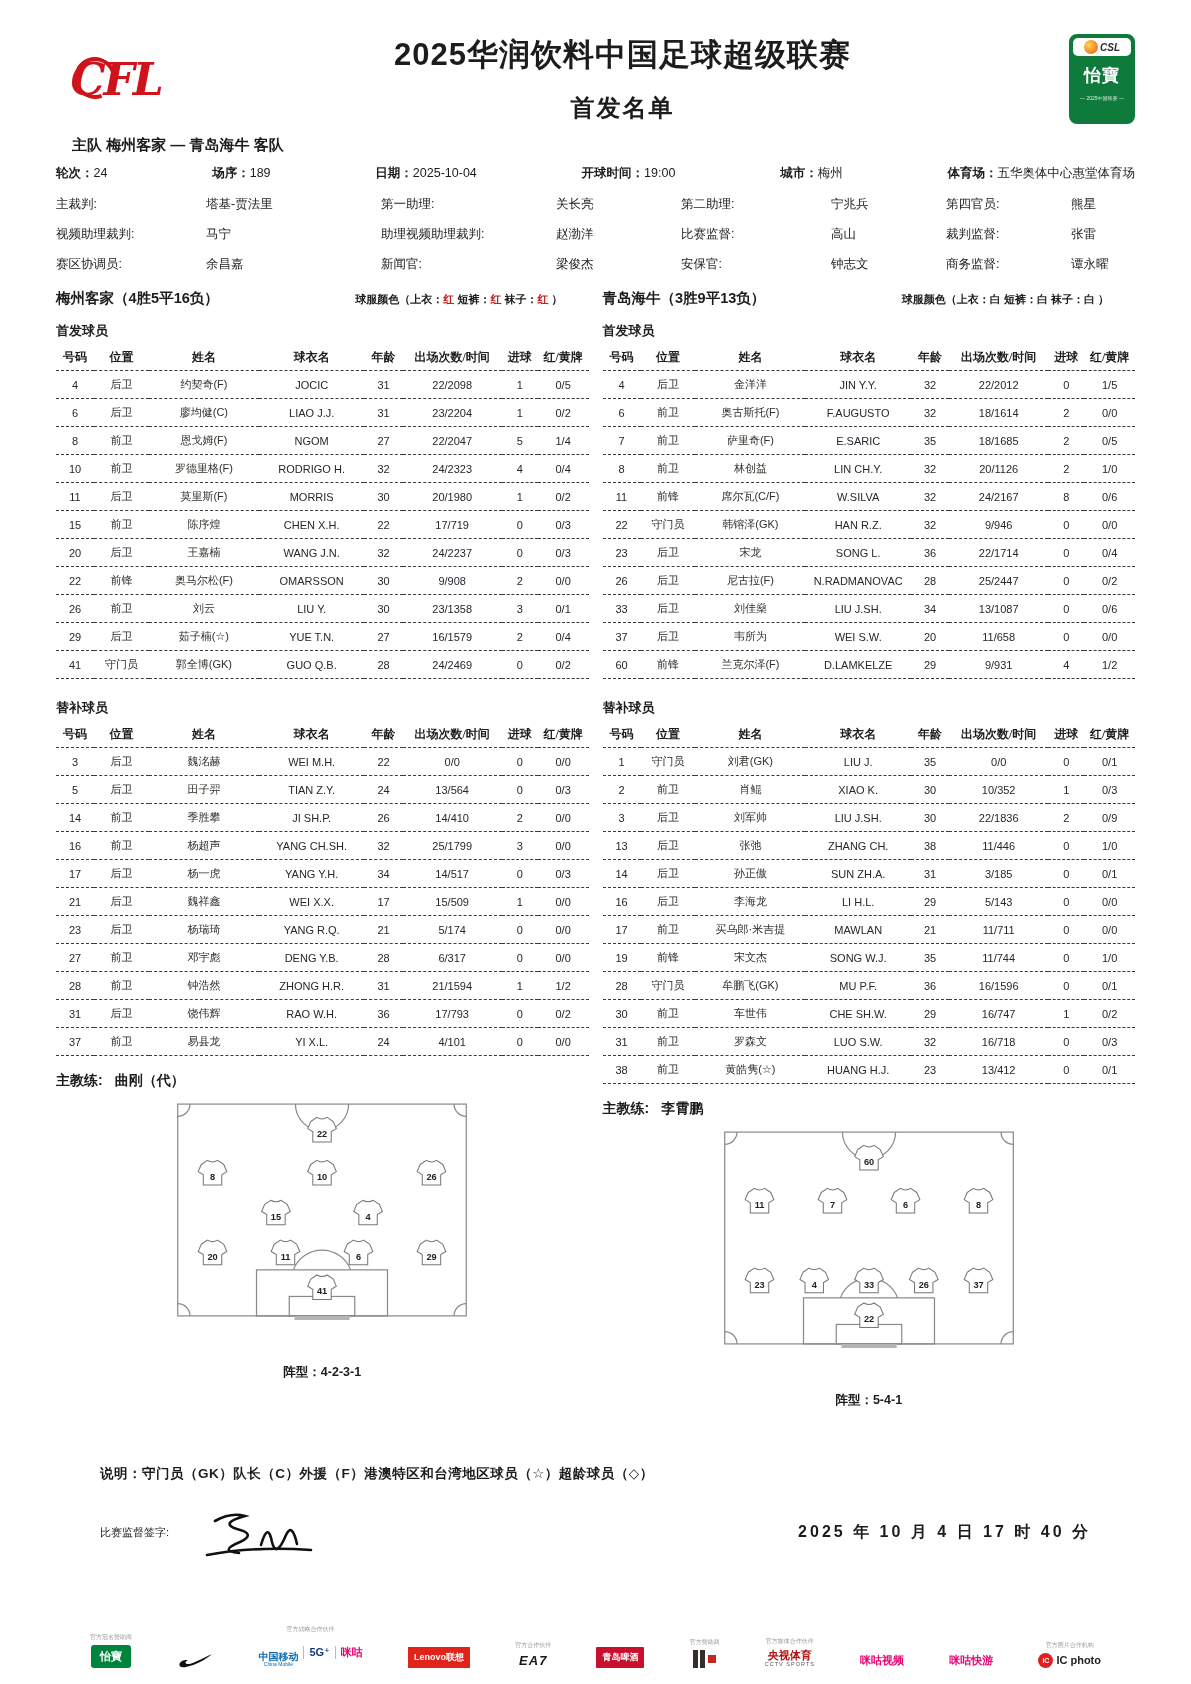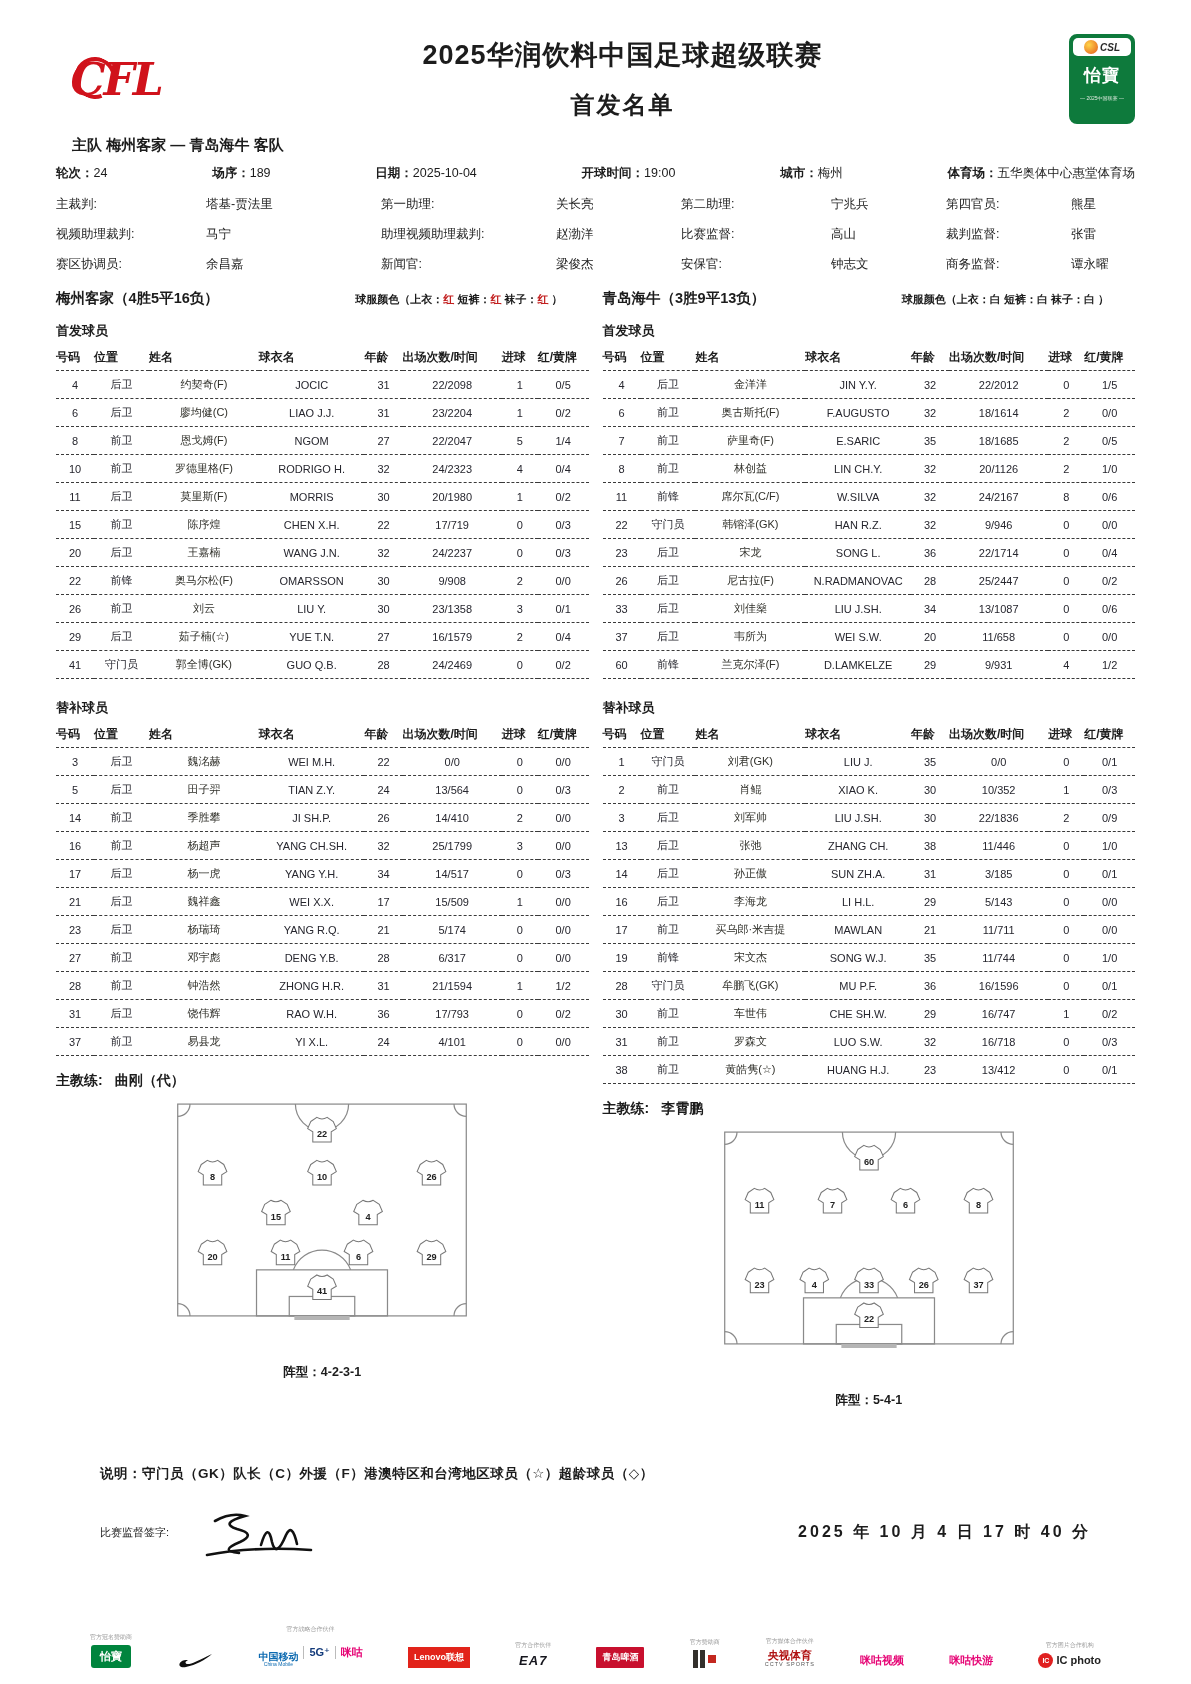--- a/index.html
+++ b/index.html
@@ -7,21 +7,21 @@
         padding:34px 56px 0 56px;background:#fff;overflow:hidden;
         font-family:"Liberation Sans","DejaVu Sans",sans-serif;color:#1c1c1c;}
   
   .hdr{display:flex;align-items:center;}
   .cfl-logo{width:120px;height:84px;display:flex;align-items:center;justify-content:center;position:relative;}
   .cfl-text{font-family:"DejaVu Serif","Liberation Serif",serif;font-style:italic;font-weight:bold;
             font-size:44px;color:#d0121b;letter-spacing:-2px;}
   .cfl-swirl{position:absolute;left:18px;top:20px;width:34px;height:34px;border:4px solid #d0121b;
              border-radius:50%;border-right-color:transparent;transform:rotate(25deg);}
   .titles{flex:1;text-align:center;}
-  .title{font-size:27px;font-weight:bold;letter-spacing:1px;}
+  .title{font-size:31px;font-weight:bold;letter-spacing:1px;}
   .subtitle{font-size:24px;font-weight:bold;margin-top:16px;letter-spacing:2px;}
   .csl-badge{width:66px;height:90px;border:2px solid #0e7a3c;border-radius:8px;background:#0e7a3c;
              display:flex;flex-direction:column;align-items:center;box-sizing:border-box;padding:2px;}
   .badge-top{width:58px;height:18px;background:#fff;border-radius:5px;display:flex;align-items:center;justify-content:center;gap:2px;}
   .badge-ball{width:14px;height:14px;border-radius:50%;background:radial-gradient(circle at 35% 35%,#ffd54a,#e2571b);}
   .badge-csl{font-size:10px;font-weight:bold;color:#2a2a2a;font-style:italic;}
   .badge-brand{color:#fff;font-size:17px;font-weight:bold;margin-top:8px;letter-spacing:1px;}
   .badge-year{color:#dfe9df;font-size:5px;margin-top:8px;white-space:nowrap;}
   
   .fixture{margin-top:12px;font-size:15px;font-weight:bold;margin-left:16px;}
@@ -33,21 +33,21 @@
   .off-val{color:#222;}
   
   .team-heads{display:grid;grid-template-columns:1fr 1fr;column-gap:14px;margin-top:16px;}
   .team-head{display:flex;align-items:baseline;}
   .team-name{font-size:14.5px;font-weight:bold;white-space:nowrap;}
   .kit{font-size:11px;font-weight:bold;margin-left:auto;margin-right:26px;white-space:nowrap;}
   
   .cols{display:grid;grid-template-columns:1fr 1fr;column-gap:14px;margin-top:6px;}
   .sec-label{font-size:13px;font-weight:bold;margin:8px 0 6px 0;}
   table.squad{width:100%;border-collapse:collapse;table-layout:fixed;}
-  table.squad th{font-size:12px;font-weight:bold;padding:3px 0 4px 0;border-bottom:1.5px dashed #3a3a3a;text-align:left;white-space:nowrap;}
+  table.squad th{font-size:12px;font-weight:bold;padding:3px 0 4px 0;border-bottom:1.5px dashed #3a3a3a;text-align:center;white-space:nowrap;font-family:Liberation Serif, serif;}
   table.squad td{font-size:11px;padding:6px 1px;border-bottom:1.5px dashed #3a3a3a;text-align:center;white-space:nowrap;color:#26262e;}
   table.squad td.name{color:#30302a;}
   .coach-line{margin-top:16px;font-size:14px;font-weight:bold;}
   .coach-line .coach-name{margin-left:12px;}
   
   .pitch-wrap{display:flex;justify-content:center;margin-top:10px;}
   .formation{display:block;text-align:center;font-size:12.5px;font-weight:bold;margin-top:44px;}
   
   .notes{margin-top:56px;padding-left:44px;font-size:13.5px;font-weight:bold;letter-spacing:0.5px;}
   .sig-row{display:flex;align-items:center;margin-top:22px;padding-left:44px;}

